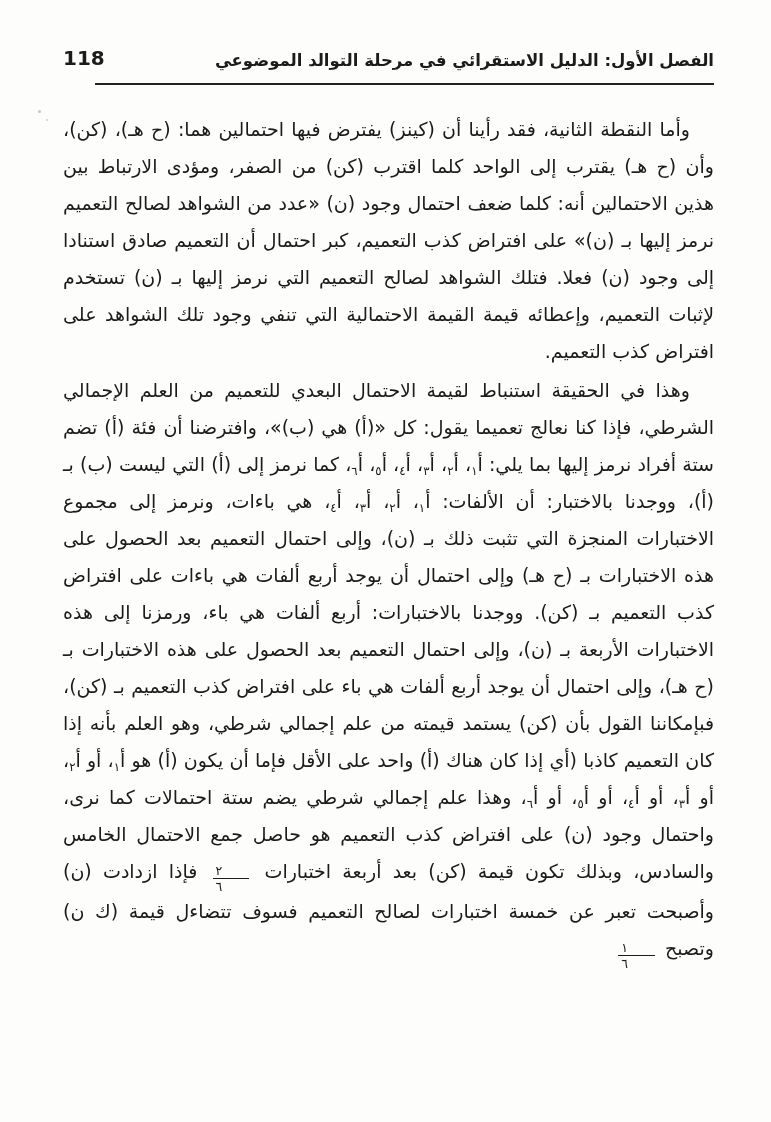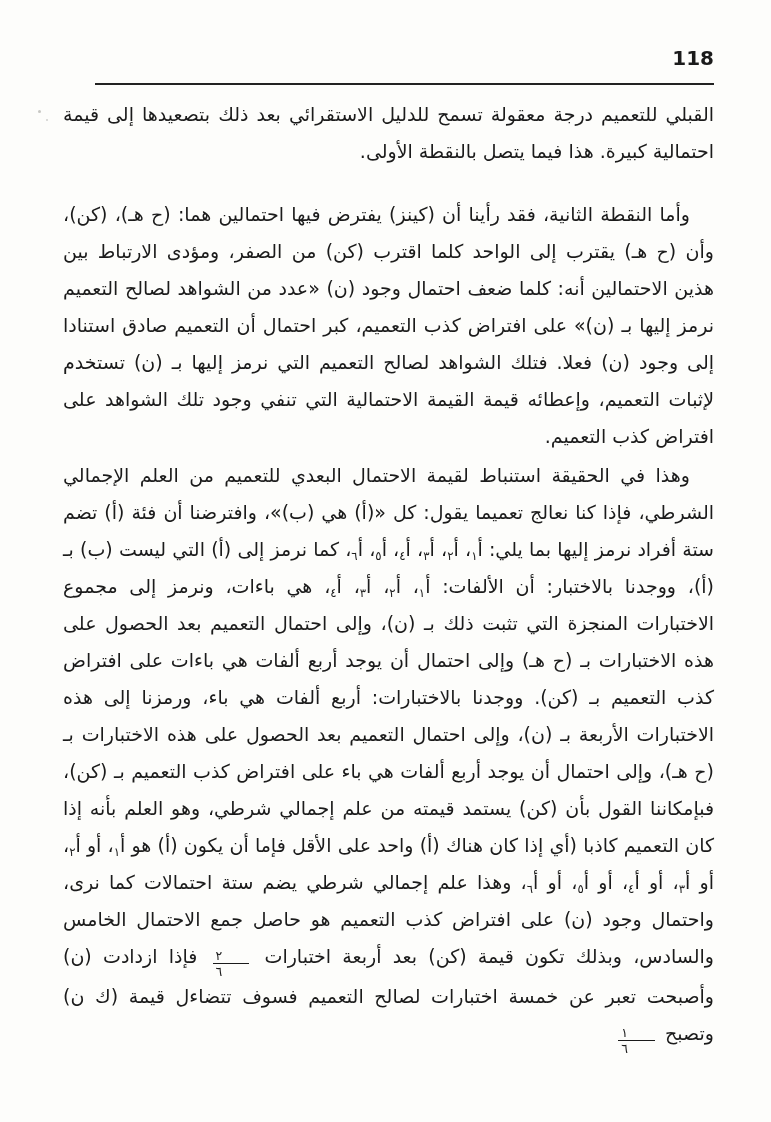--- a/index.html
+++ b/index.html
@@ -76,30 +76,28 @@
   }
   .speck.s1{width:3px;height:3px;left:38px;top:110px;opacity:.55;}
   .speck.s2{width:2px;height:2px;left:46px;top:119px;opacity:.45;}
 </style>
 </head>
 <body>
 
 <div class="page">
 
   <div class="page-header">
+    <span class="chapter-title">الفصل الأول: الدليل الاستقرائي في مرحلة التوالد الموضوعي</span>
     <span class="page-number">118</span>
   </div>
 
   <hr class="header-rule">
 
   <div class="body-text">
 
-    <p class="para first">
-      <span>القبلي للتعميم درجة معقولة تسمح للدليل الاستقرائي بعد ذلك بتصعيدها إلى قيمة احتمالية كبيرة. هذا فيما يتصل بالنقطة الأولى.</span>
-    </p>
 
     <p class="para indent">
       <span>وأما النقطة الثانية، فقد رأينا أن (كينز) يفترض فيها احتمالين هما: (ح هـ)، (كن)، وأن (ح هـ) يقترب إلى الواحد كلما اقترب (كن) من الصفر، ومؤدى الارتباط بين هذين الاحتمالين أنه: كلما ضعف احتمال وجود (ن) «عدد من الشواهد لصالح التعميم نرمز إليها بـ (ن)» على افتراض كذب التعميم، كبر احتمال أن التعميم صادق استنادا إلى وجود (ن) فعلا. فتلك الشواهد لصالح التعميم التي نرمز إليها بـ (ن) تستخدم لإثبات التعميم، وإعطائه قيمة القيمة الاحتمالية التي تنفي وجود تلك الشواهد على افتراض كذب التعميم.</span>
     </p>
 
     <p class="para indent gap-lg">
       <span>وهذا في الحقيقة استنباط لقيمة الاحتمال البعدي للتعميم من العلم الإجمالي الشرطي، فإذا كنا نعالج تعميما يقول: كل «(أ) هي (ب)»، وافترضنا أن فئة (أ) تضم ستة أفراد نرمز إليها بما يلي: أ<sub>١</sub>، أ<sub>٢</sub>، أ<sub>٣</sub>، أ<sub>٤</sub>، أ<sub>٥</sub>، أ<sub>٦</sub>، كما نرمز إلى (أ) التي ليست (ب) بـ (أ)، ووجدنا بالاختبار: أن الألفات: أ<sub>١</sub>، أ<sub>٢</sub>، أ<sub>٣</sub>، أ<sub>٤</sub>، هي باءات، ونرمز إلى مجموع الاختبارات المنجزة التي تثبت ذلك بـ (ن)، وإلى احتمال التعميم بعد الحصول على هذه الاختبارات بـ (ح هـ) وإلى احتمال أن يوجد أربع ألفات هي باءات على افتراض كذب التعميم بـ (كن). ووجدنا بالاختبارات: أربع ألفات هي باء، ورمزنا إلى هذه الاختبارات الأربعة بـ (ن)، وإلى احتمال التعميم بعد الحصول على هذه الاختبارات بـ (ح هـ)، وإلى احتمال أن يوجد أربع ألفات هي باء على افتراض كذب التعميم بـ (كن)، فبإمكاننا القول بأن (كن) يستمد قيمته من علم إجمالي شرطي، وهو العلم بأنه إذا كان التعميم كاذبا (أي إذا كان هناك (أ) واحد على الأقل فإما أن يكون (أ) هو أ<sub>١</sub>، أو أ<sub>٢</sub>، أو أ<sub>٣</sub>، أو أ<sub>٤</sub>، أو أ<sub>٥</sub>، أو أ<sub>٦</sub>، وهذا علم إجمالي شرطي يضم ستة احتمالات كما نرى، واحتمال وجود (ن) على افتراض كذب التعميم هو حاصل جمع الاحتمال الخامس والسادس، وبذلك تكون قيمة (كن) بعد أربعة اختبارات</span>
       <span class="frac"><span class="num">٢</span><span class="den">٦</span></span>
       <span>فإذا ازدادت (ن) وأصبحت تعبر عن خمسة اختبارات لصالح التعميم فسوف تتضاءل قيمة (ك ن) وتصبح</span>
       <span class="frac"><span class="num">١</span><span class="den">٦</span></span>

